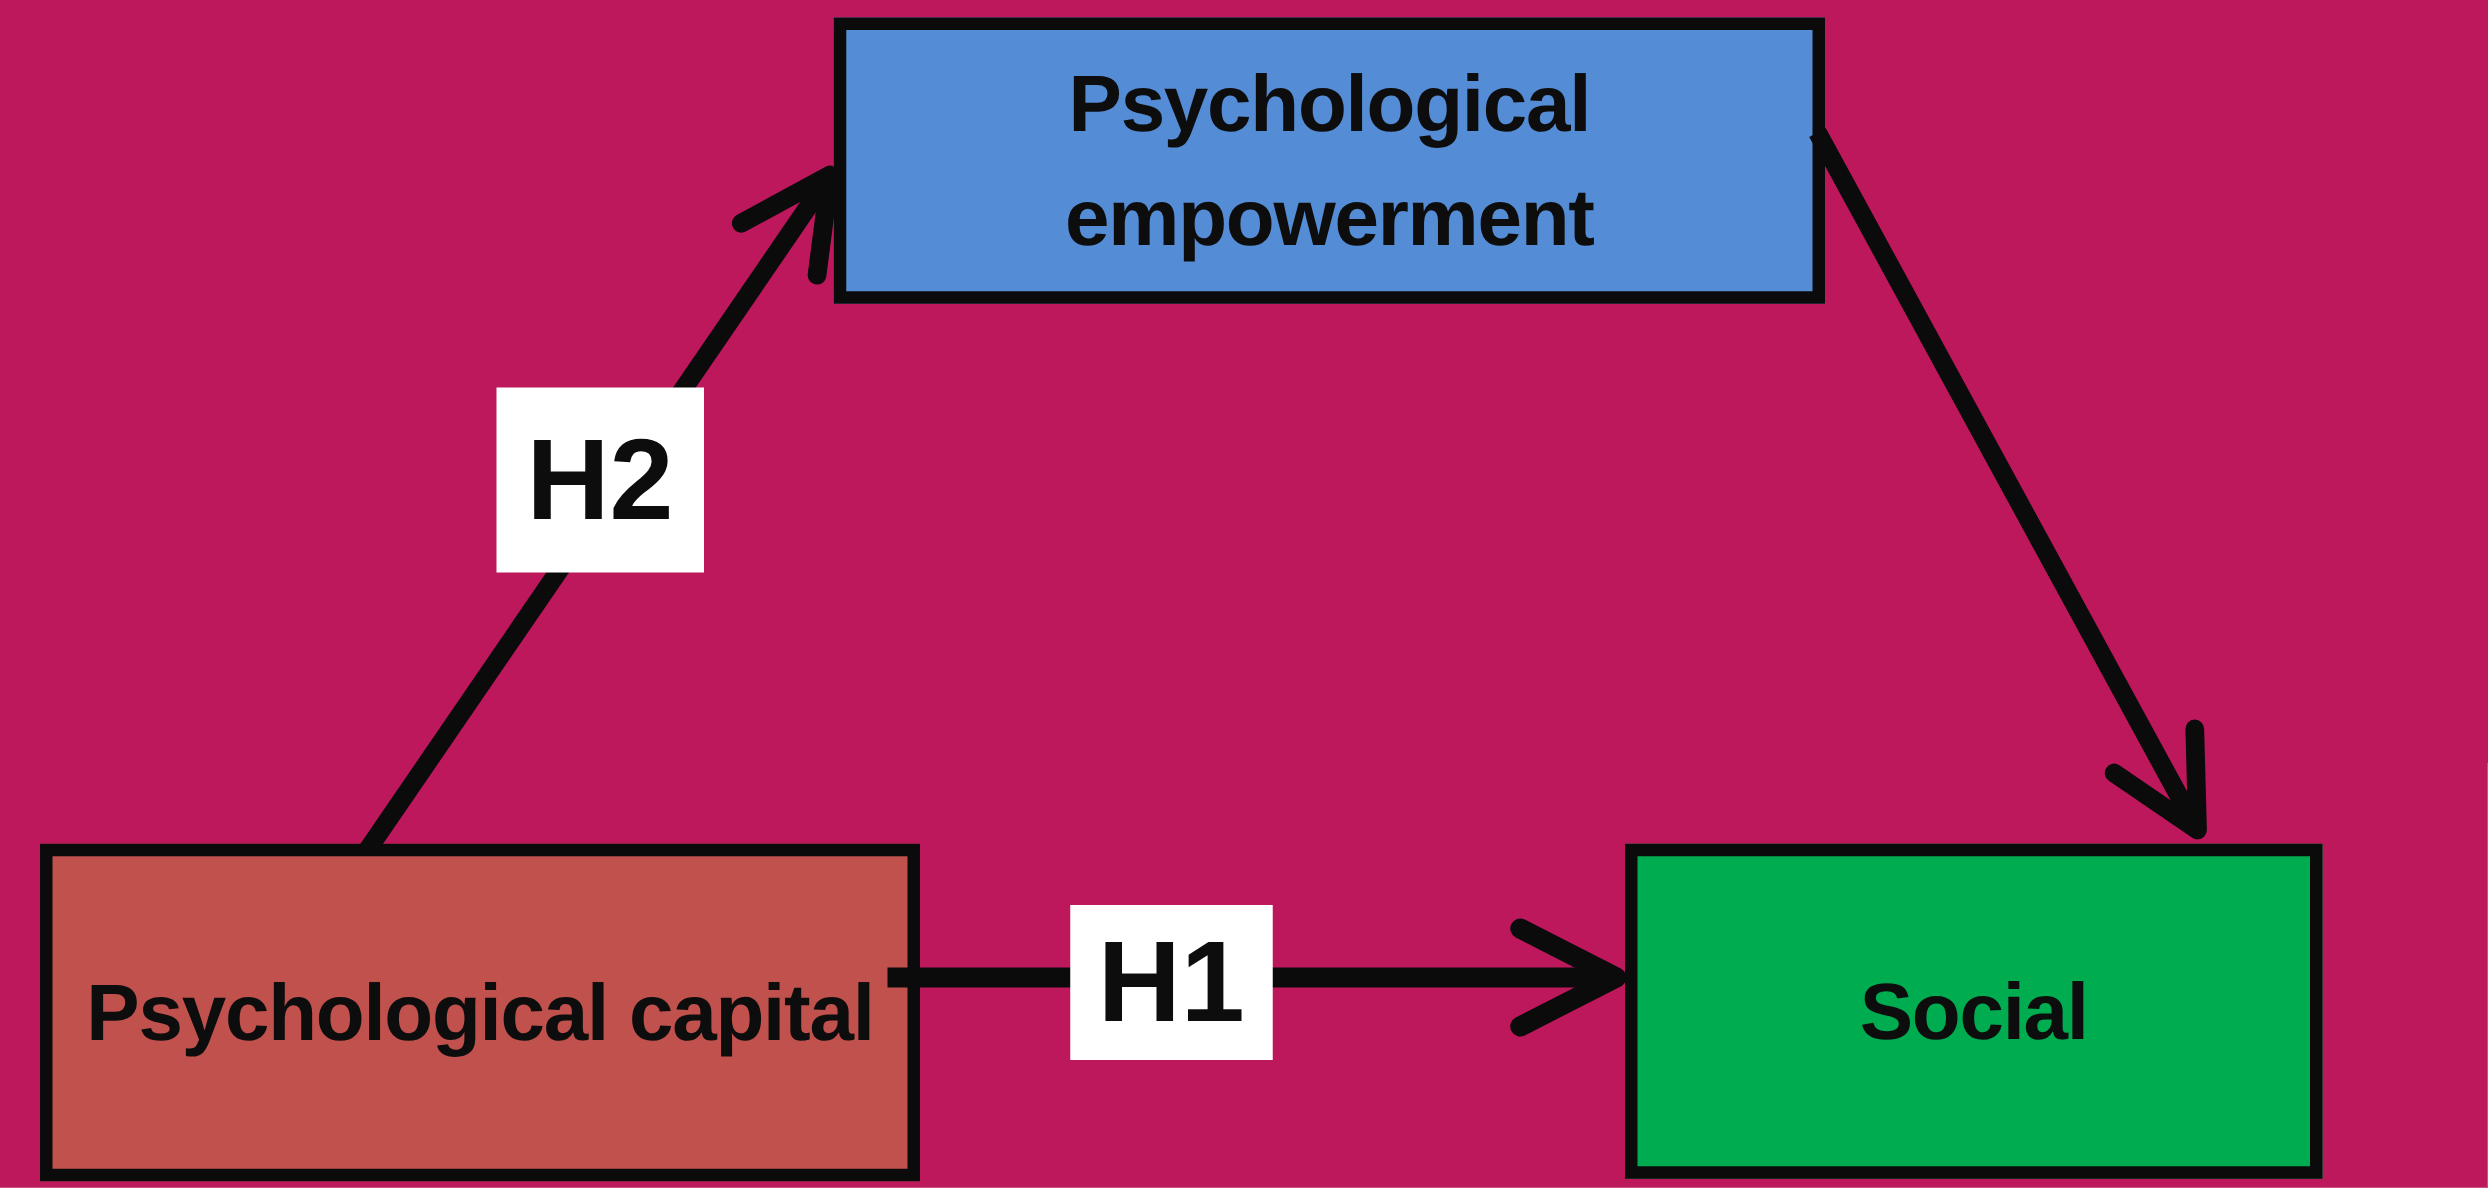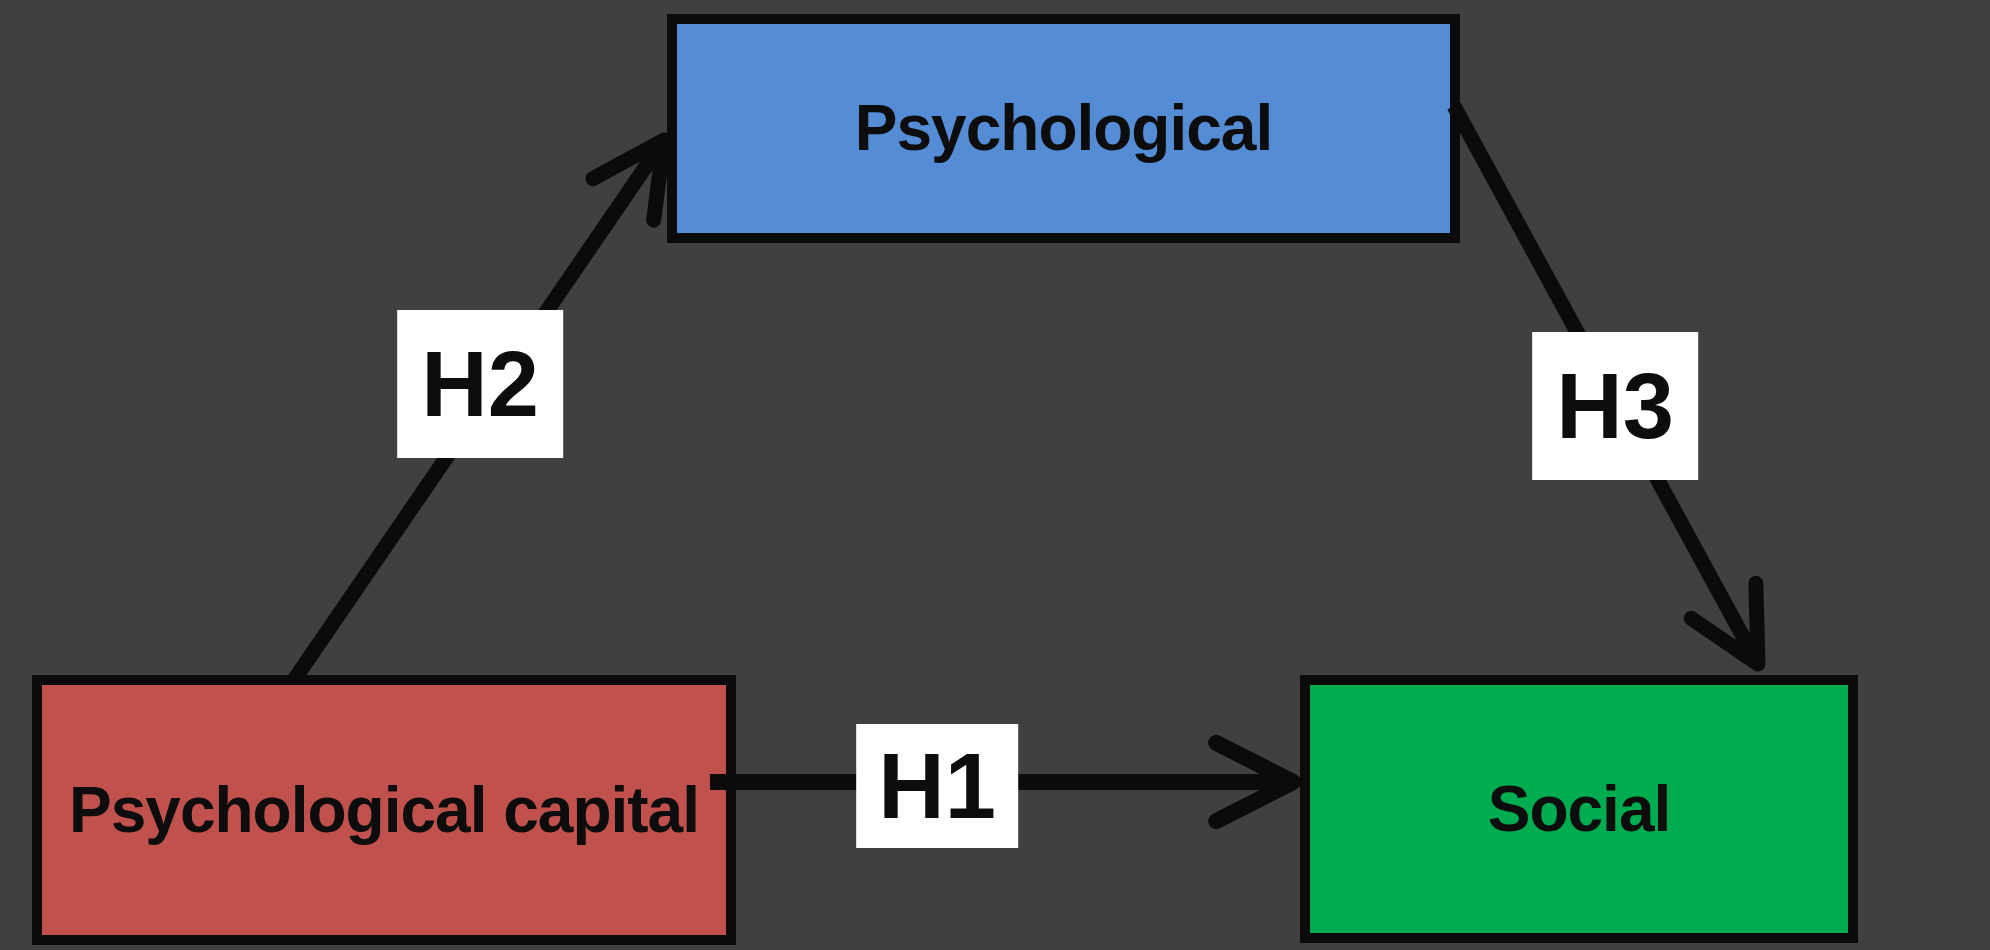--- a/index.html
+++ b/index.html
@@ -1,20 +1,20 @@
 <!DOCTYPE html>
 <html><head>
 <meta charset="utf-8">
 <style>
   html, body { margin:0; padding:0; }
   body {
     width:1990px; height:950px; background:#ffffff; overflow:hidden;
     font-family:"Liberation Sans", sans-serif;
   }
-  .canvas { position:relative; width:1990px; height:950px; background:#404040; }
+  .canvas { position:relative; width:1990px; height:950px; background:#be185d; }
 
   .node {
     position:absolute; box-sizing:border-box;
     border:10px solid #0b0b0b;
     display:flex; flex-direction:column; align-items:center; justify-content:center;
     font-weight:bold; font-size:64px; line-height:1.42; letter-spacing:-1px;
     color:#0d0d0d; text-align:center; white-space:nowrap;
   }
   #node-empowerment   { left:667px;  top:14px;  width:793px; height:229px; }
   #node-capital       { left:8px;    top:675px; width:704px; height:270px; }
@@ -33,20 +33,21 @@
   #label-h2 { left:480px;  top:384px; }
   #label-h3 { left:1615px; top:406px; }
 </style>
 </head>
 <body>
 
 <div class="canvas">
 
   <div class="node" id="node-empowerment" style="background: rgb(84, 140, 213);">
     <span>Psychological</span>
+    <span>empowerment</span>
   </div>
 
   <div class="node" id="node-capital" style="background: rgb(193, 81, 77); margin-left: 24px;">
     <span>Psychological capital</span>
   </div>
 
   <div class="node" id="node-responsibility" style="background: rgb(0, 172, 80);">
     <span>Social</span>
   </div>
 
@@ -55,16 +56,15 @@
       <marker id="openArrow" markerUnits="strokeWidth" viewBox="-6 -4 12 8" markerWidth="12" markerHeight="8" refX="0" refY="0" orient="auto">
         <path d="M -4.8 -2.45 L 0 0 L -4.8 2.45" fill="none" stroke="#0b0b0b" stroke-width="1" stroke-linecap="round" stroke-linejoin="round"></path>
       </marker>
     </defs>
     <line x1="294" y1="680" x2="664" y2="140" stroke="#0b0b0b" stroke-width="15" marker-end="url(#openArrow)"></line>
     <line x1="1454" y1="106" x2="1758" y2="664" stroke="#0b0b0b" stroke-width="15" marker-end="url(#openArrow)"></line>
     <line x1="710" y1="782" x2="1293" y2="782" stroke="#0b0b0b" stroke-width="16" marker-end="url(#openArrow)"></line>
   </svg>
 
   <div class="edge-label" id="label-h2">H2</div>
-  <div class="edge-label" id="label-h3">H3</div>
   <div class="edge-label" id="label-h1">H1</div>
 
 </div>
 
 </body></html>

